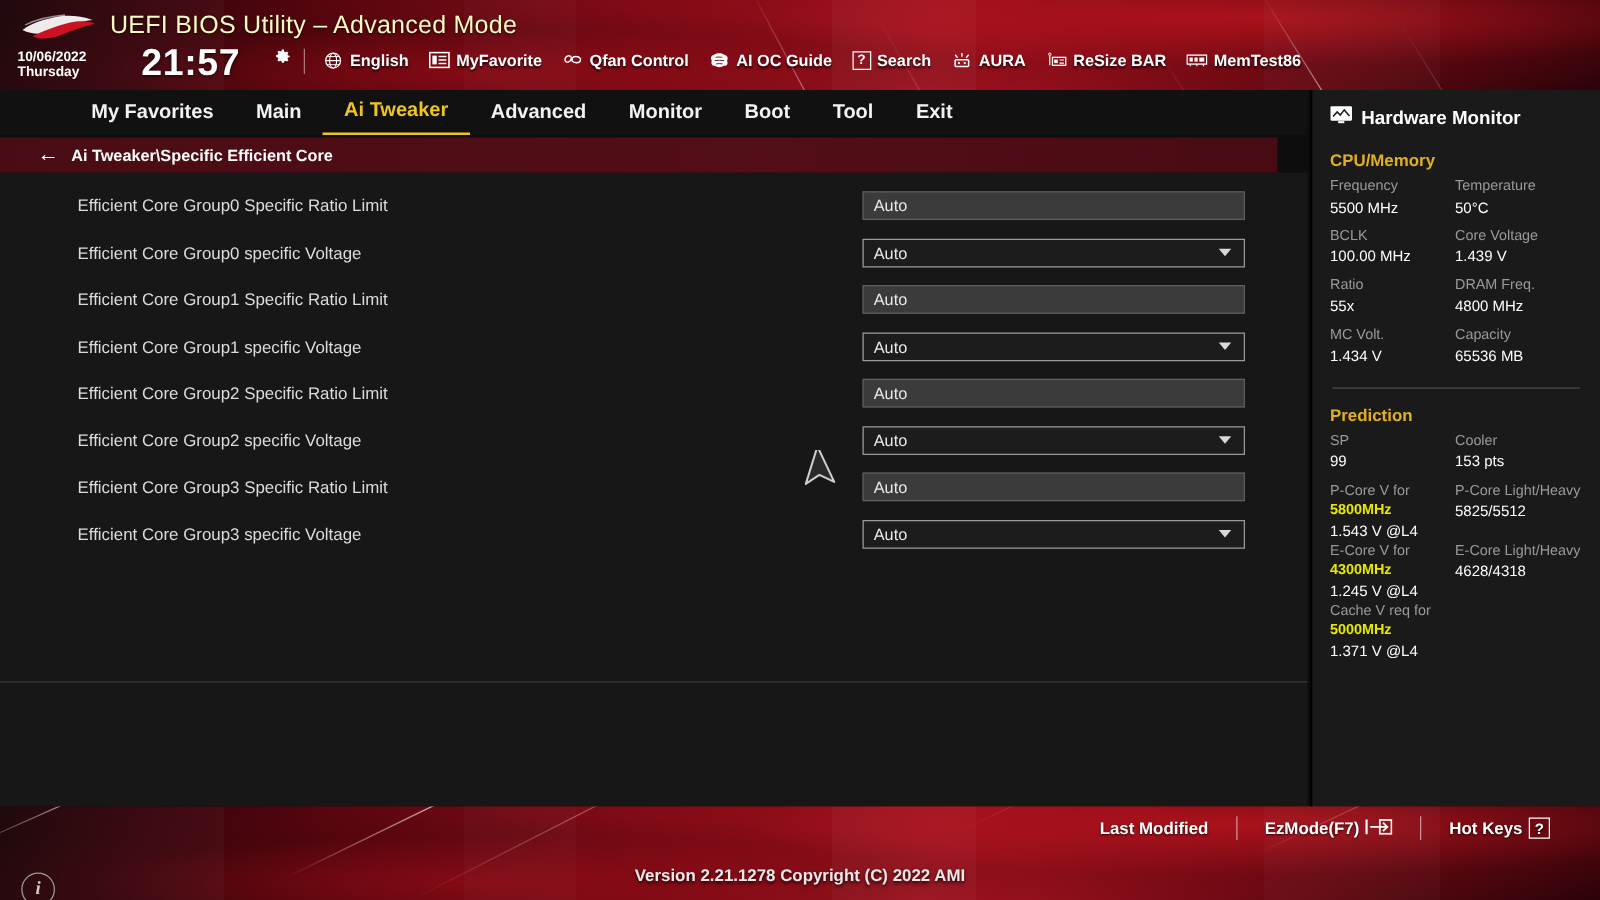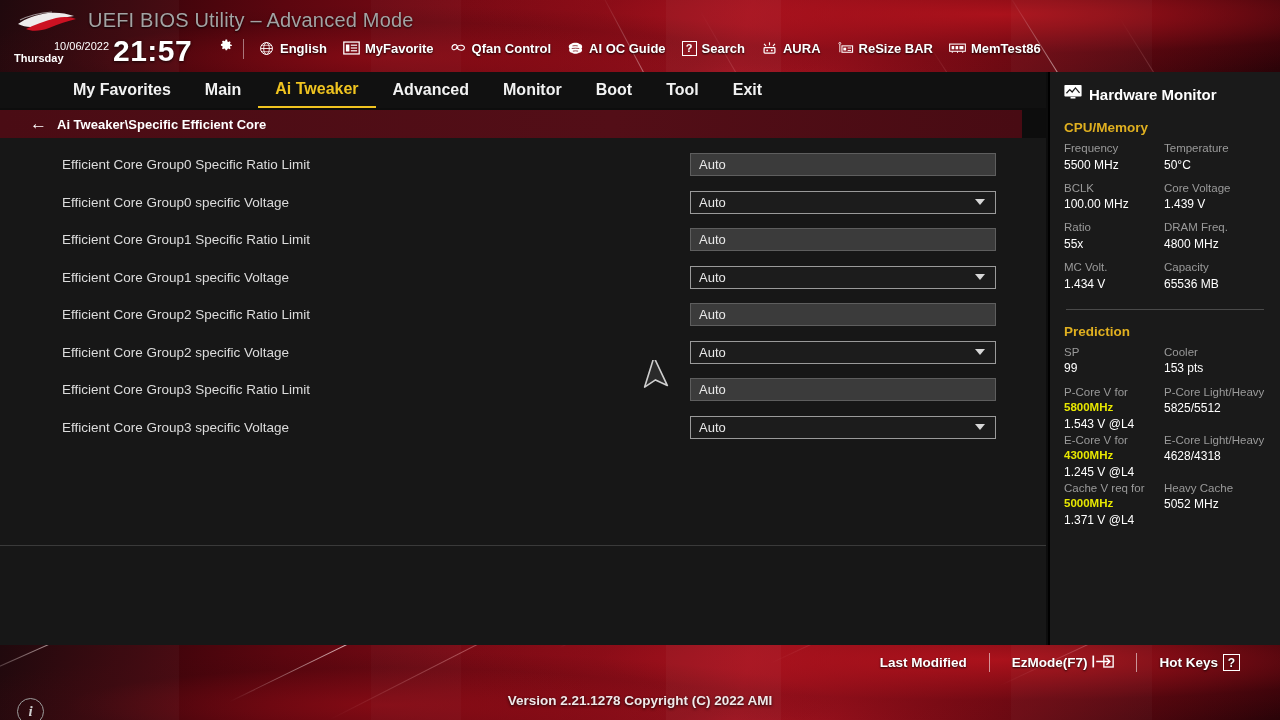--- a/index.html
+++ b/index.html
@@ -40,25 +40,25 @@
   .streak.dim { background: linear-gradient(90deg, rgba(255,255,255,0) 0%, rgba(255,190,190,0.38) 50%, rgba(255,255,255,0) 100%); }
 
   #header-bg { top: 0; height: 72px; }
   #footer-bg { top: 645px; height: 75px; }
 
   
   #header { position: absolute; top: 0; left: 0; width: 1280px; height: 72px; z-index: 5; }
   #rog-logo { position: absolute; left: 16px; top: 10px; width: 62px; height: 26px; }
   #bios-title {
     position: absolute; left: 88px; top: 9px;
-    font-size: 20px; color: #a3a3a3; letter-spacing: 0.2px;
+    font-size: 20px; color: #fef9c3; letter-spacing: 0.2px;
     text-shadow: 0 1px 2px rgba(0,0,0,0.8);
   }
   #datetime { position: absolute; left: 14px; top: 41px; line-height: 1.05; }
-  #datetime .d { font-size: 11px; color: #ffffff; font-weight: normal; display:block;margin-left:40px; }
+  #datetime .d { font-size: 11px; color: #ffffff; font-weight: bold; display:block; }
   #datetime .w { font-size: 11px; color: #ffffff; font-weight: bold; display:block; }
   #clock {
     position: absolute; left: 113px; top: 34px;
     font-size: 30px; font-weight: bold; color: #ffffff; letter-spacing: 0.5px;
     text-shadow: 0 1px 3px rgba(0,0,0,0.75);
   }
   #gear-icon { position: absolute; left: 219px; top: 38px; width: 15px; height: 15px; color:#fff; }
   #hdr-sep { position: absolute; left: 243px; top: 39px; width: 1px; height: 20px; background: rgba(255,255,255,0.45); }
 
   #toolbar { position: absolute; left: 258px; top: 40px; display: flex; align-items: center; gap: 16px; }
@@ -512,24 +512,20 @@
         <div class="sb-key">E-Core Light/Heavy</div>
         <div class="sb-val">4628/4318</div>
       </div>
 
       <div class="sb-pair tight">
         <div class="sb-key">
           <span>Cache V req for</span>
           <span class="hl">5000MHz</span>
         </div>
         <div class="sb-val">1.371 V @L4</div>
-      </div>
-      <div class="sb-pair tight">
-        <div class="sb-key">Heavy Cache</div>
-        <div class="sb-val">5052 MHz</div>
       </div>
     </div>
 
   </div>
 
   <div id="footer">
     <div id="footer-actions">
       <div class="f-item">Last Modified</div>
       <div class="f-sep"></div>
       <div class="f-item">

